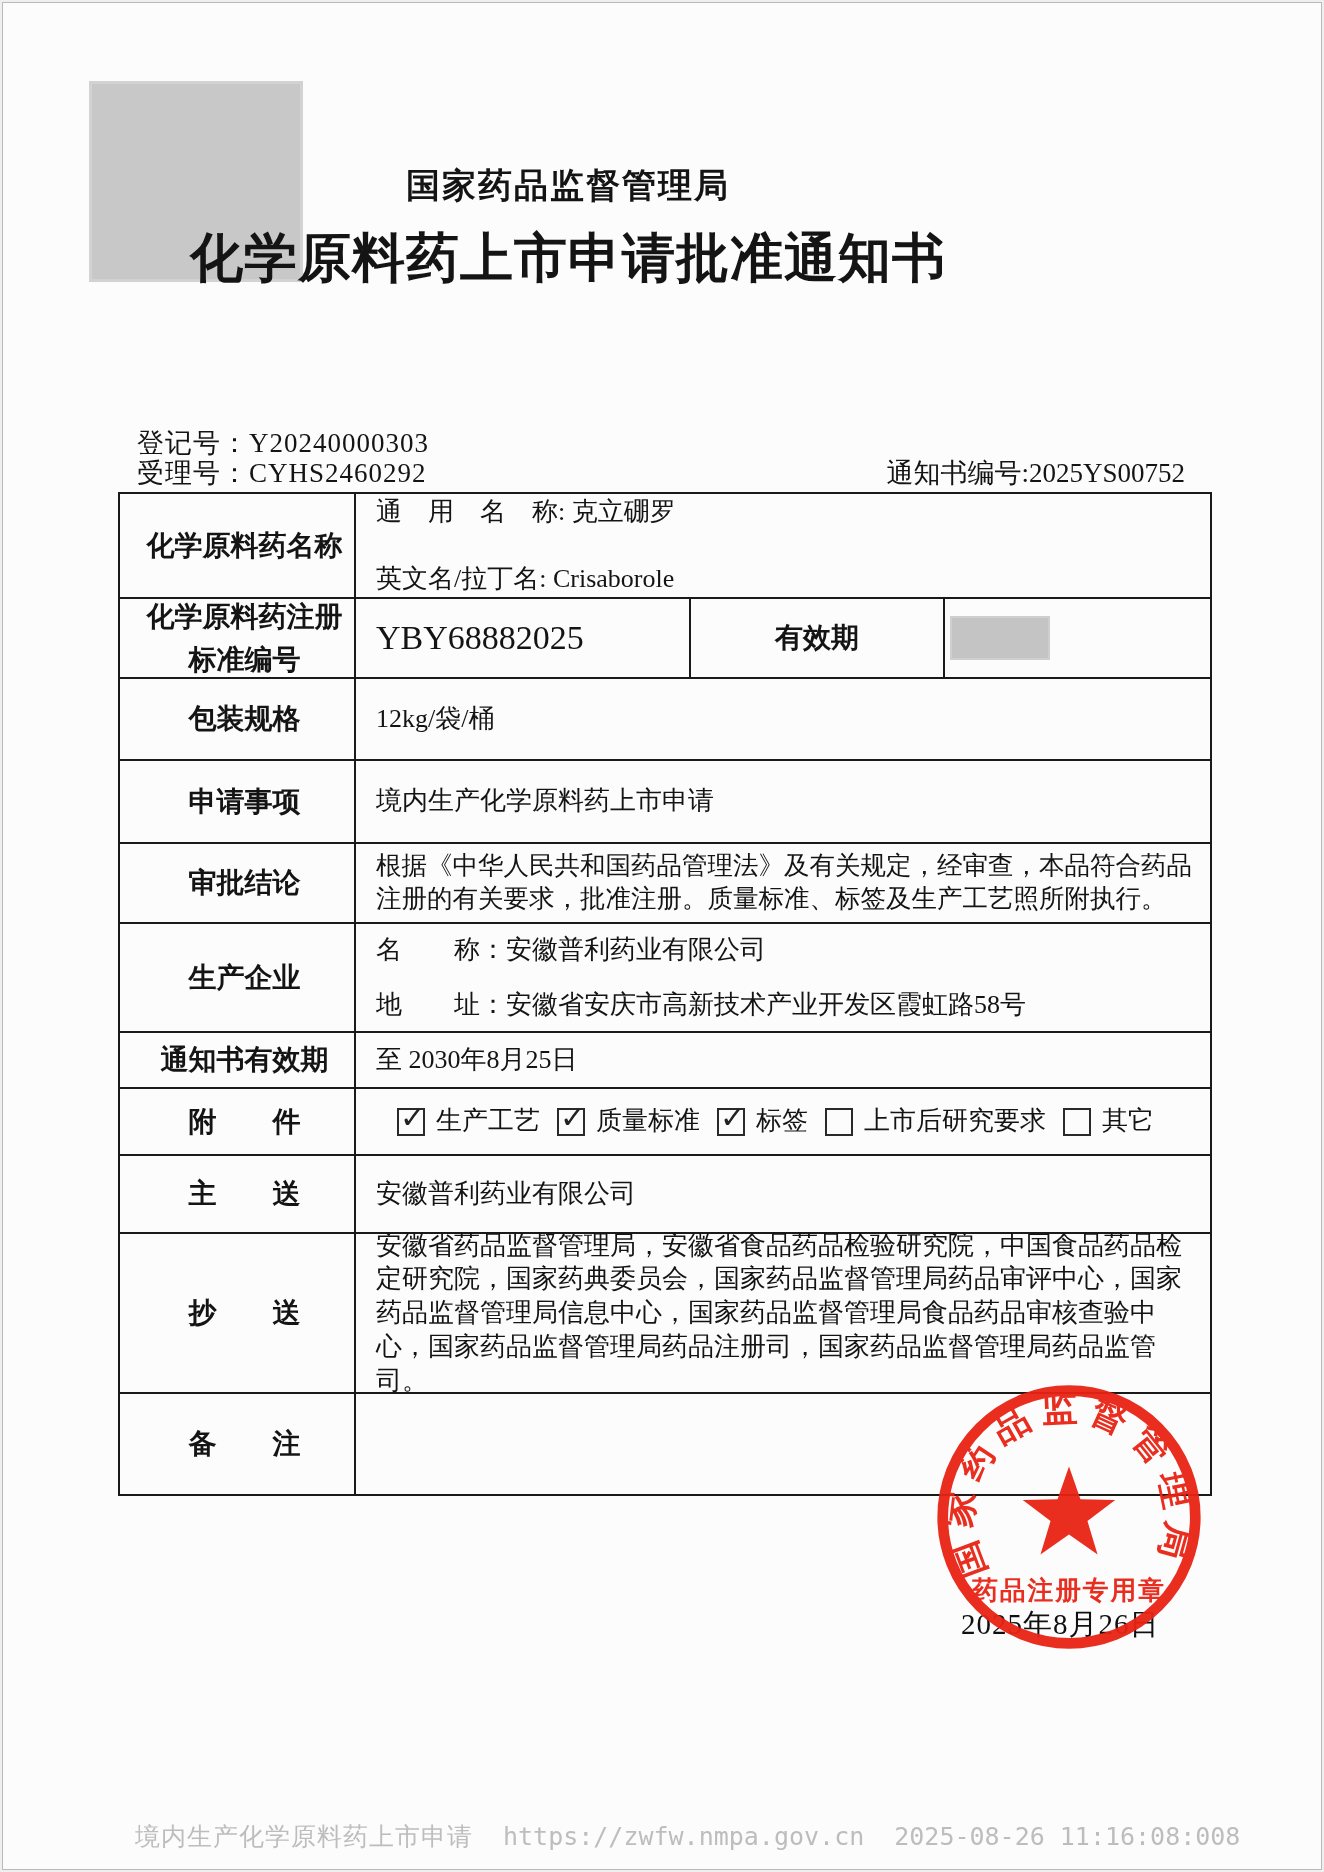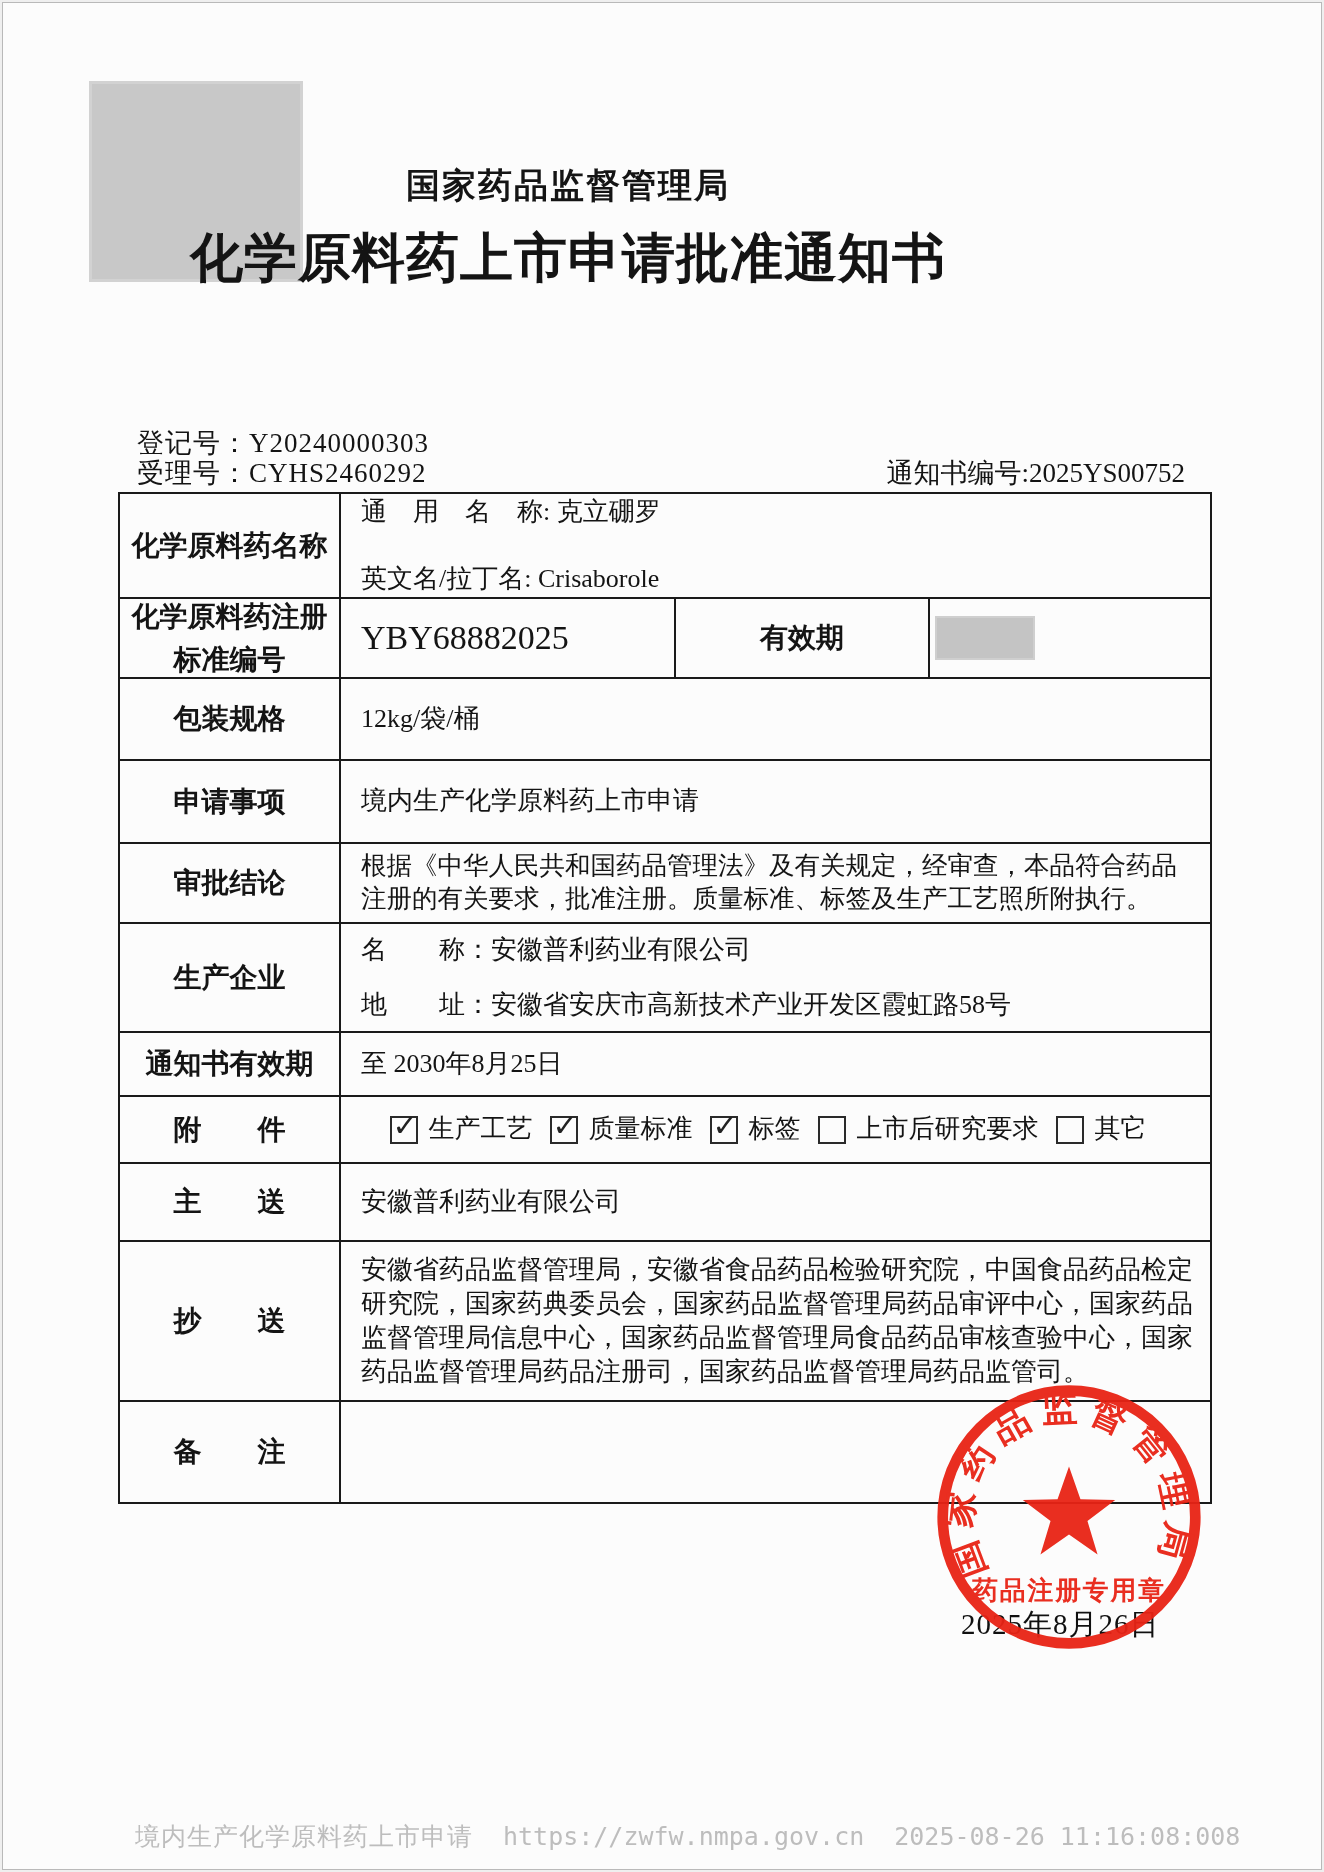--- a/index.html
+++ b/index.html
@@ -12,21 +12,21 @@
   .regline{font-size:27px;letter-spacing:1px;}
   .reg1{left:134px;top:422px;}
   .reg2{left:134px;top:452px;}
   .notice-no{top:452px;right:136px;font-size:27px;}
   
   .tbl{left:115px;top:489px;width:1094px;border:2px solid #1a1a1a;box-sizing:border-box;}
   .row{display:flex;box-sizing:border-box;border-bottom:2px solid #1a1a1a;}
   .row:last-child{border-bottom:none;}
   .lbl{width:221px;flex:0 0 221px;box-sizing:border-box;border-right:2px solid #1a1a1a;
        display:flex;align-items:center;justify-content:center;text-align:center;
-       font-weight:600;font-size:28px;line-height:1.55;white-space:pre-line;}
+       font-weight:600;font-size:28px;line-height:1.55;white-space:pre-line;margin-left:15px;}
   .val{flex:1;box-sizing:border-box;display:flex;flex-direction:column;justify-content:center;
        padding:4px 18px 4px 20px;font-size:26px;line-height:1.32;}
   .cell{box-sizing:border-box;display:flex;align-items:center;}
   .b-r{border-right:2px solid #1a1a1a;}
   .gap14{row-gap:32px;}
   .gap20{row-gap:20px;}
   .redact{width:100px;height:44px;background:#c4c4c4;box-shadow:inset 0 0 0 2px #cfcfcf;margin-left:5px;}
   .validity-cell{width:254px;flex:0 0 254px;justify-content:center;font-weight:600;font-size:28px;}
   .std-cell{width:335px;flex:0 0 335px;padding-left:20px;font-size:34px;}
   .checks{flex-direction:row;align-items:center;flex-wrap:nowrap;}
@@ -97,21 +97,21 @@
     </div>
 
     <div class="row" style="height:109px;">
       <div class="lbl">生产企业</div>
       <div class="val gap20">
         <div>名　　称：安徽普利药业有限公司</div>
         <div>地　　址：安徽省安庆市高新技术产业开发区霞虹路58号</div>
       </div>
     </div>
 
-    <div class="row" style="height:64px;">
+    <div class="row" style="height:56px;">
       <div class="lbl">通知书有效期</div>
       <div class="val">
           <div>至 2030年8月25日</div>
         </div>
     </div>
 
     <div class="row" style="height:67px;">
       <div class="lbl">附　　件</div>
       <div class="val checks" style="flex-direction:row;">
         <span class="chk">

